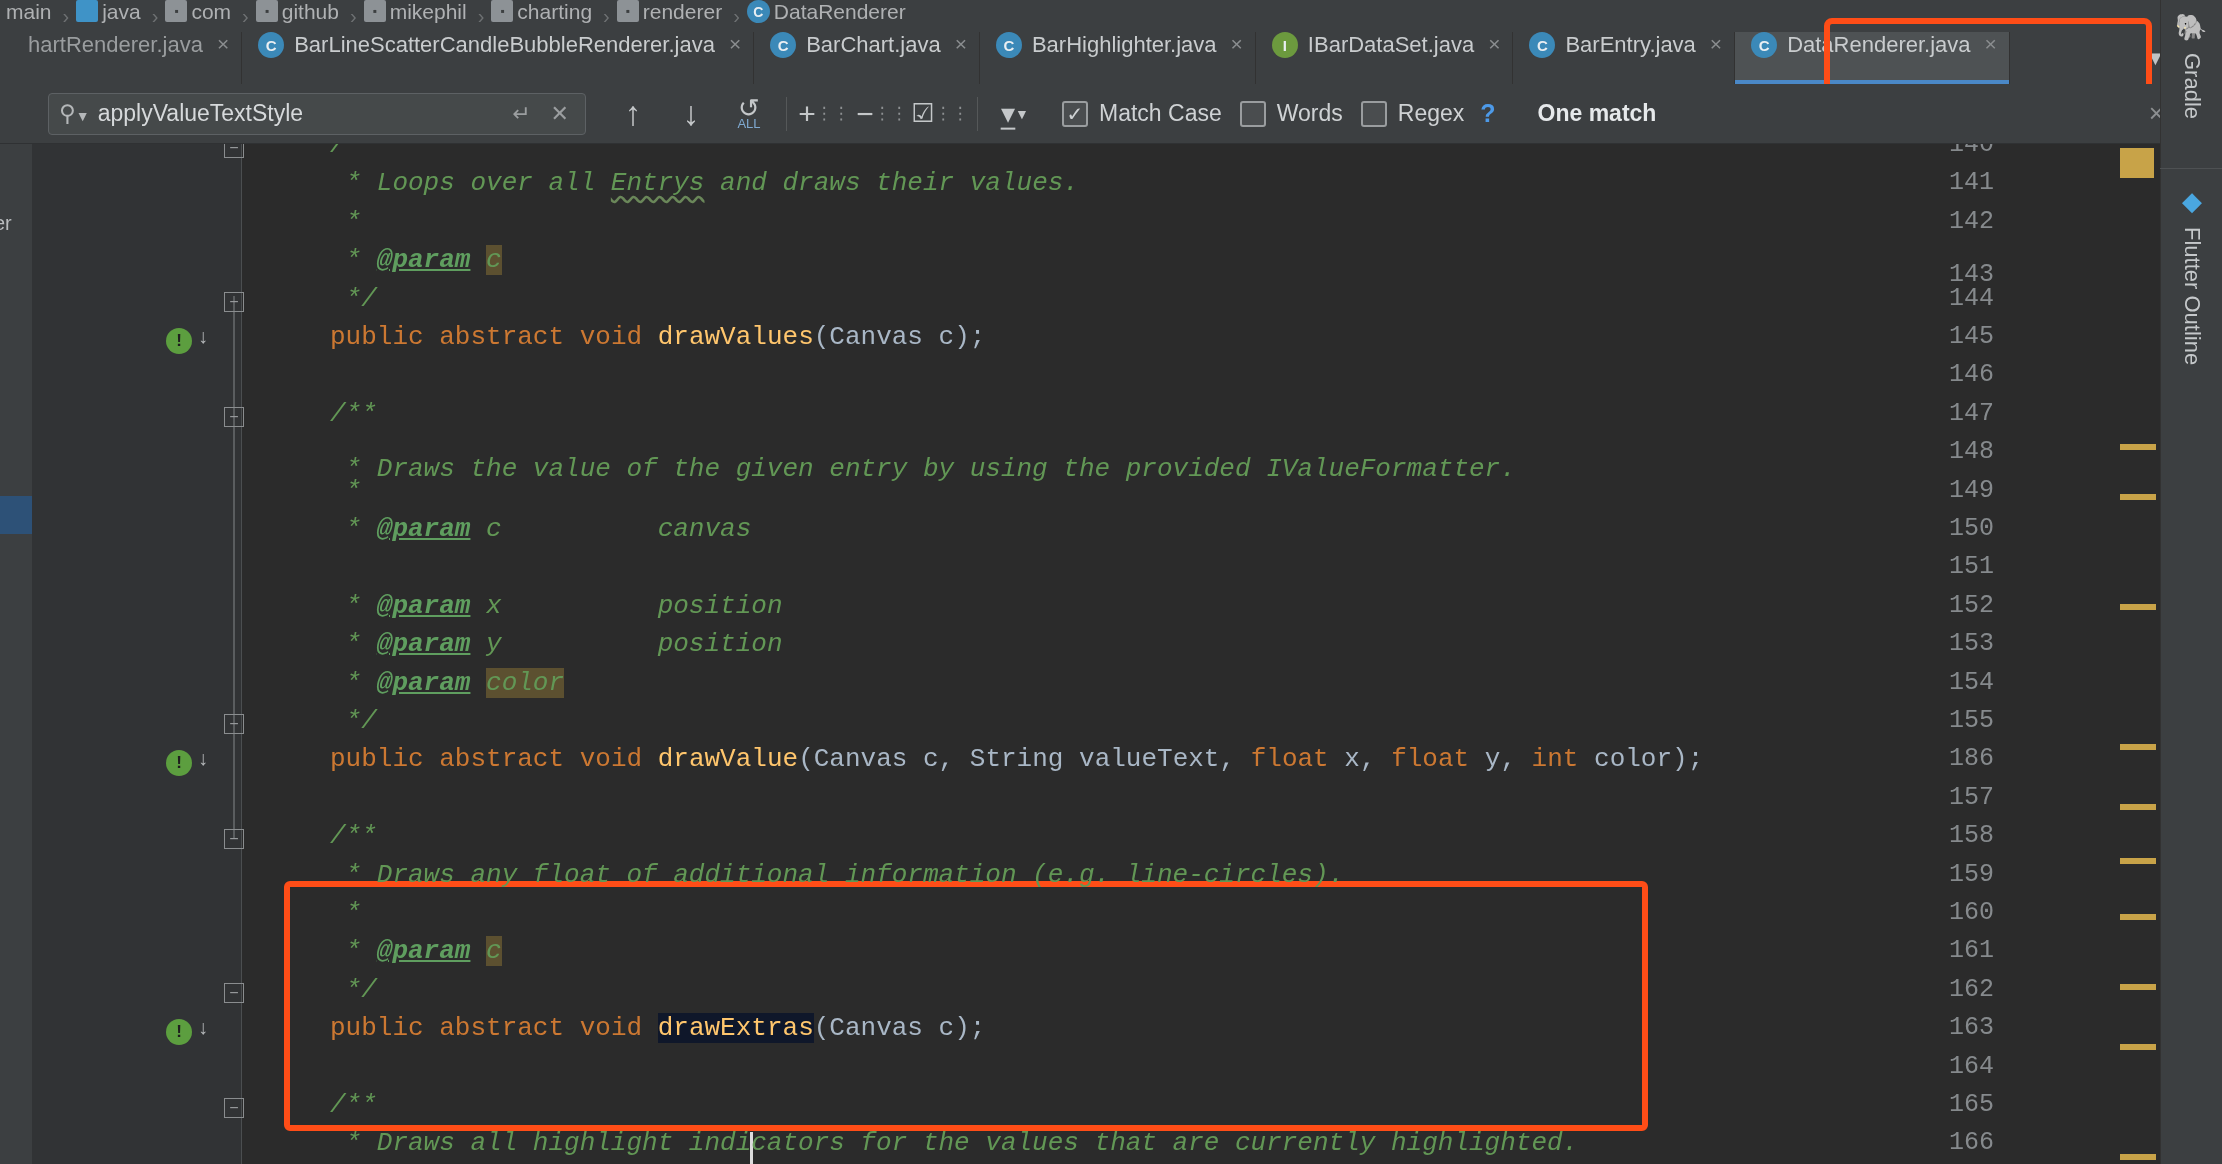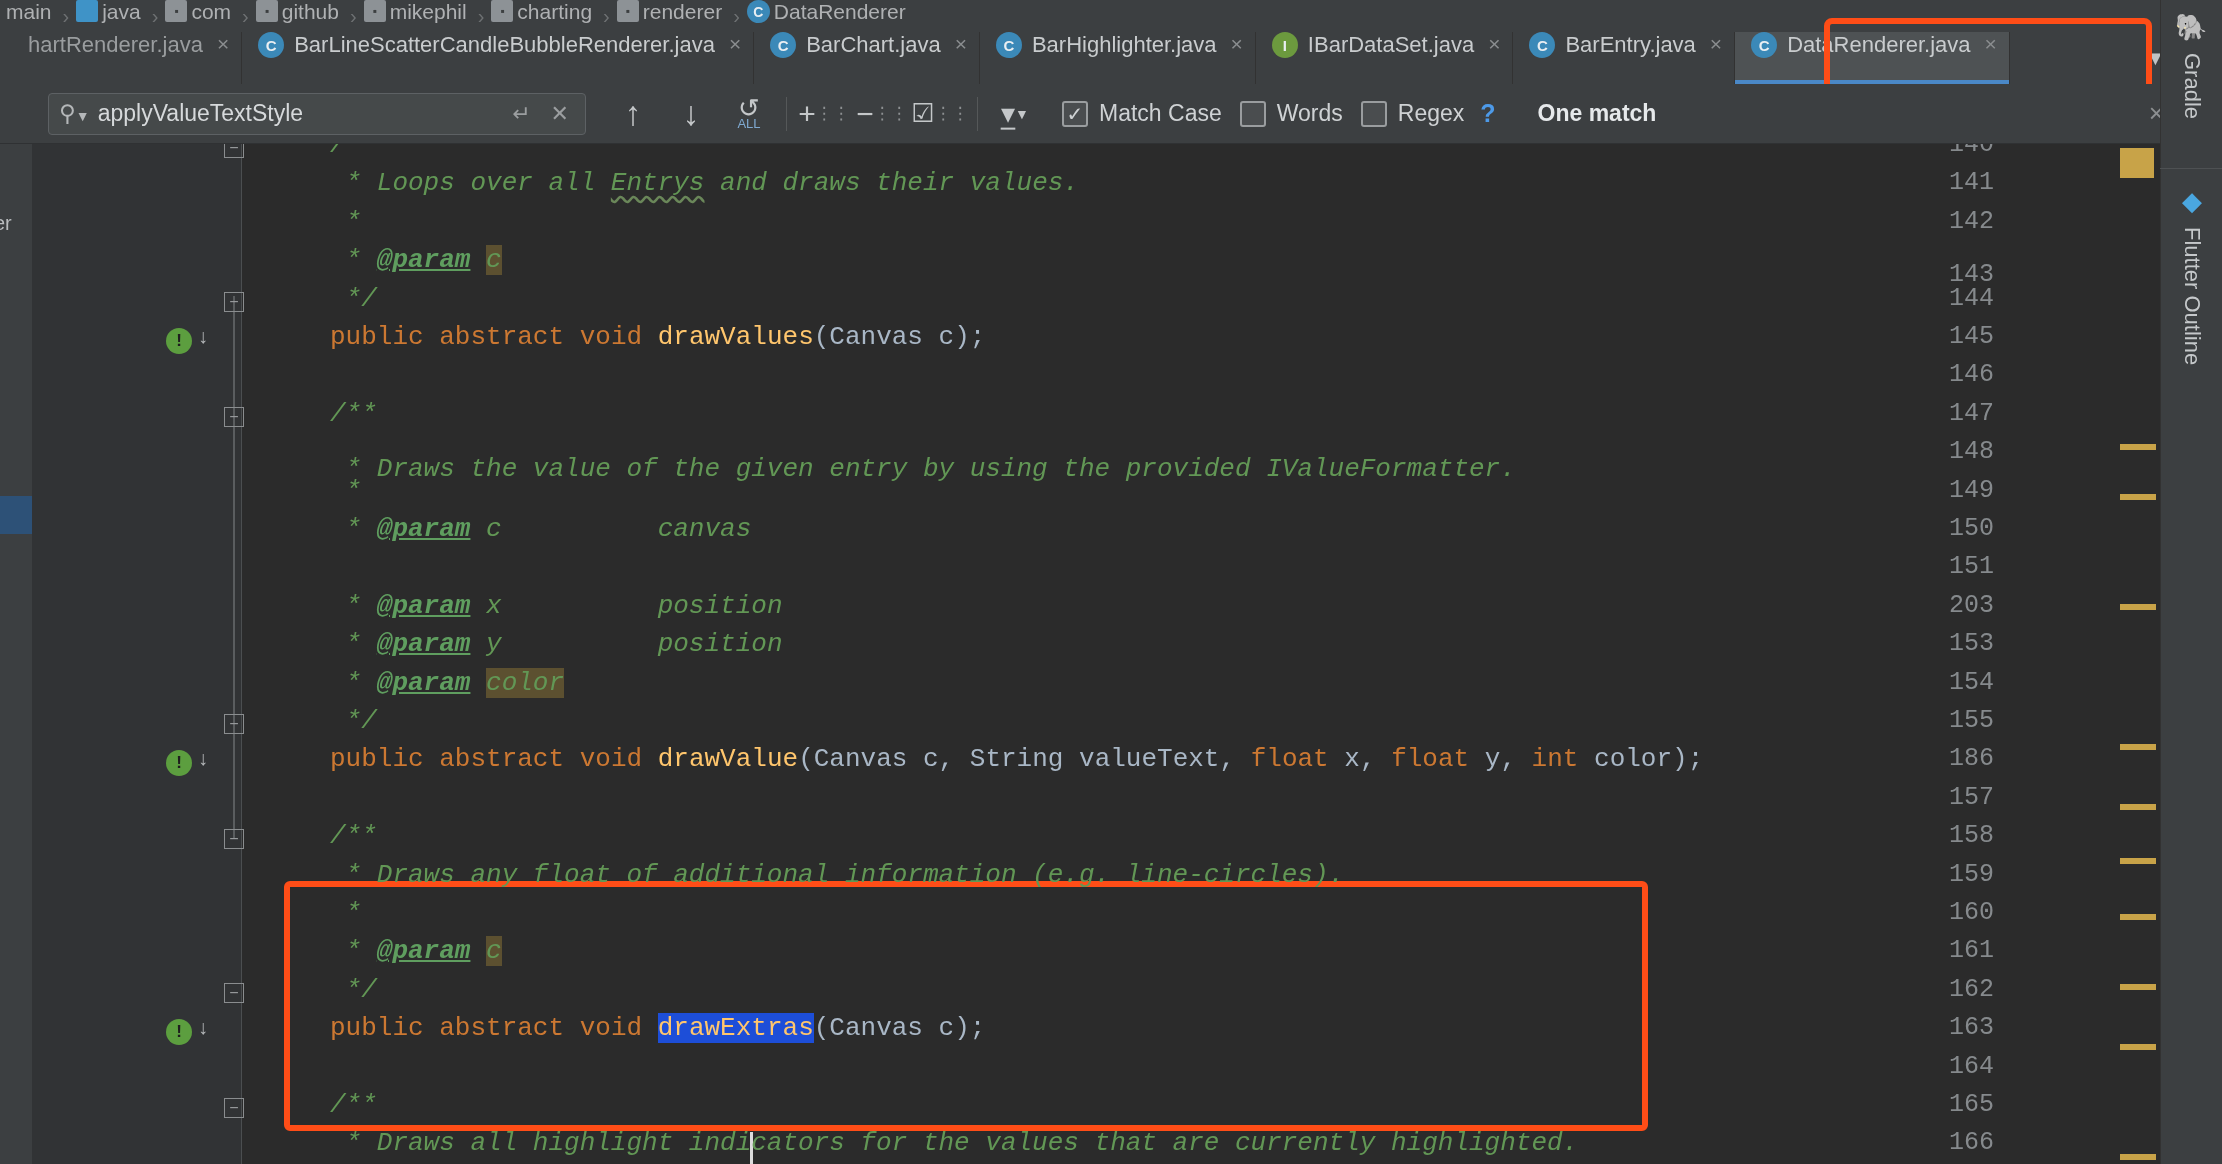--- a/index.html
+++ b/index.html
@@ -120,21 +120,21 @@
     position:absolute; left:298px; font-family:"Liberation Mono", monospace;
     font-size:26px; white-space:pre; letter-spacing:0px;
   }
   .cm{ color:#629755; font-style:italic; }
   .tag{ color:#5f9e5f; font-style:italic; font-weight:bold;
         text-decoration:underline; }
   .kw{ color:#cc7832; }
   .mth{ color:#ffc66d; }
   .ty{ color:#a9b7c6; }
   .hl{ background:#5c5030; }
-  .sel{ background:#1d4ed8; }
+  .sel{ background:#0f172a; }
   .squig{ text-decoration:underline wavy #6a8759; text-underline-offset:5px; }
   #boxhl{ position:absolute; left:252px; top:737px; width:1364px; height:250px;
           border:6px solid #ff4d17; border-radius:6px; pointer-events:none; }
   #caret{ position:absolute; left:718px; top:988px; width:3px; height:36px;
           background:#dcdcdc; }
   
   #markerbar{ position:absolute; right:62px; top:144px; width:48px; bottom:0;
               background:#2b2b2b; }
   .mk{ position:absolute; right:4px; height:6px; background:#c8a348; }
   #errbox{ position:absolute; right:6px; top:4px; width:34px; height:30px;
@@ -316,21 +316,21 @@
       <span>−</span>
     </div>
     <div class="code" style="top: 254.8px;"><span class="cm">/**</span></div>
     <div class="ln" style="top: 293.2px;">148</div>
     <div class="code" style="top: 293.2px; margin-top: 17px;"><span class="cm"> * Draws the value of the given entry by using the provided IValueFormatter.</span></div>
     <div class="ln" style="top: 331.6px;">149</div>
     <div class="code" style="top: 331.6px;"><span class="cm"> *</span></div>
     <div class="ln" style="top: 370px;">150</div>
     <div class="code" style="top: 370px;"><span class="cm"> * <span class="tag">@param</span> c          canvas</span></div>
     <div class="ln" style="top: 408.4px;">151</div>
-    <div class="ln" style="top: 446.8px;">203</div>
+    <div class="ln" style="top: 446.8px;">152</div>
     <div class="code" style="top: 446.8px;"><span class="cm"> * <span class="tag">@param</span> x          position</span></div>
     <div class="ln" style="top: 485.2px;">153</div>
     <div class="code" style="top: 485.2px;"><span class="cm"> * <span class="tag">@param</span> y          position</span></div>
     <div class="ln" style="top: 523.6px;">154</div>
     <div class="code" style="top: 523.6px;"><span class="cm"> * <span class="tag">@param</span> <span class="hl">color</span></span></div>
     <div class="ln" style="top: 562px;">155</div>
     <div class="fold" style="top: 568px;">
       <span>−</span>
     </div>
     <div class="code" style="top: 562px;"><span class="cm"> */</span></div>

